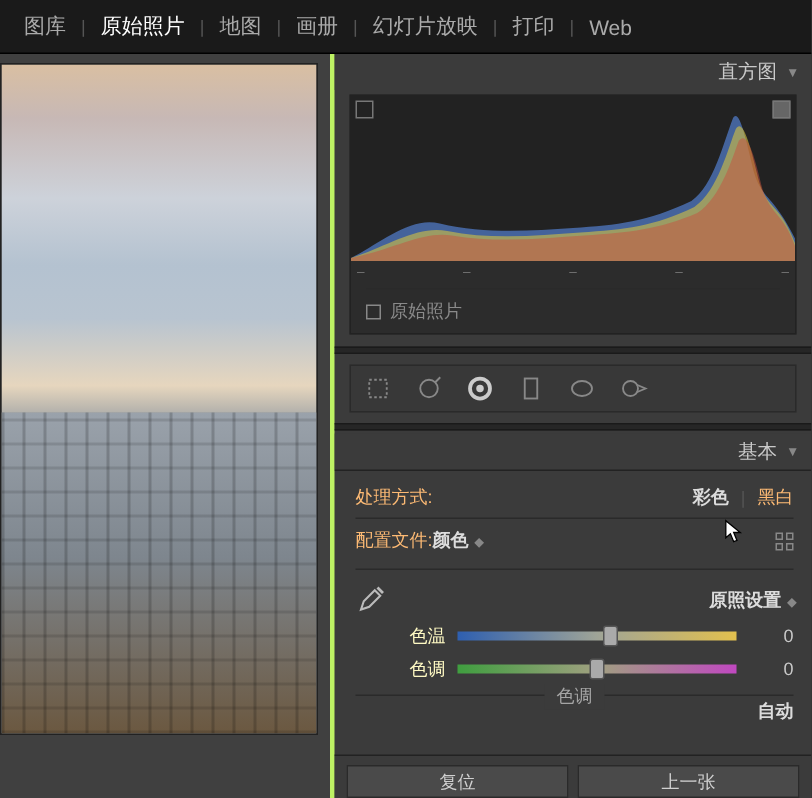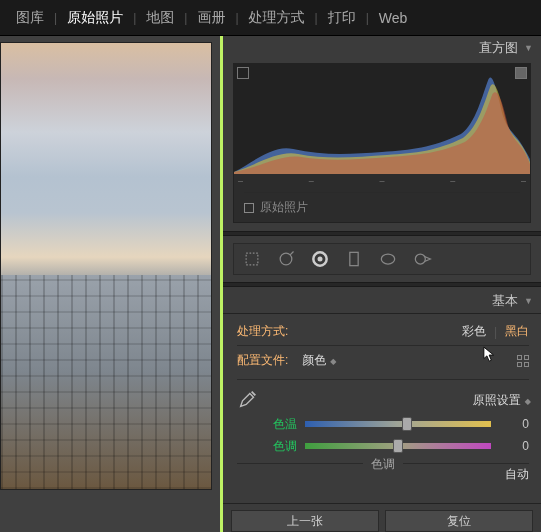--- a/index.html
+++ b/index.html
@@ -130,27 +130,27 @@
   display: flex; align-items: center; justify-content: center;
   color: #888;
   cursor: pointer;
 }
 .tool-row .tool.active { color: #ddd; }
 .basic-body {
   padding: 6px 12px 0 14px;
   border-top: 1px solid #222;
 }
 .lbl { color: #fdba74; }
-.val { color: #dcdcdc; }
+.val { color: #dcdcdc; font-weight: bold; }
 .wb-row { display: flex; align-items: center; justify-content: space-between; }
 .slider-row {
   display: flex; align-items: center;
   height: 22px; gap: 8px;
 }
-.slider-row .slabel { width: 60px; text-align: right; color: #22c55e; }
+.slider-row .slabel { width: 60px; text-align: right; color: #fef9c3; }
 .slider-row .snum { width: 30px; text-align: right; color: #c8c8c8; }
 .slider {
   flex: 1; height: 6px; position: relative;
 }
 .slider .thumb {
   position: absolute; top: -4px; width: 10px; height: 14px;
   background: #aaa; border: 1px solid #555; border-radius: 2px;
   transform: translateX(-50%);
 }
 .grad-temp {
@@ -190,21 +190,21 @@
 .treatment-row {
   display: flex; align-items: center; justify-content: space-between;
   height: 26px; border-bottom: 1px solid #2a2a2a; padding-bottom: 2px; margin-bottom: 6px;
 }
 .treatment-opts { display: flex; align-items: center; gap: 8px; }
 .treatment-opts .sep2 { color: #555; }
 .profile-row {
   display: flex; align-items: center; justify-content: space-between;
   margin-bottom: 8px; border-bottom: 1px solid #2a2a2a; padding-bottom: 10px;
 }
-.profile-row .left { display: flex; align-items: center; gap: 14px; }
+.profile-row .left { display: flex; align-items: center; gap: 0; }
 .wb-group { margin-bottom: 6px; }
 .cursor {
   position: absolute;
   width: 14px; height: 18px;
   pointer-events: none;
   z-index: 99;
 }
 .eyedrop svg { width: 22px; height: 22px; }
 .updown { font-size: 8px; color: #888; margin-left: 4px; letter-spacing: -2px; }
 </style>
@@ -213,21 +213,21 @@
 
 <div class="topnav">
   <span class="tab">图库</span>
   <span class="sep">|</span>
   <span class="tab active">原始照片</span>
   <span class="sep">|</span>
   <span class="tab">地图</span>
   <span class="sep">|</span>
   <span class="tab">画册</span>
   <span class="sep">|</span>
-  <span class="tab">处理方式</span>
+  <span class="tab">幻灯片放映</span>
   <span class="sep">|</span>
   <span class="tab">打印</span>
   <span class="sep">|</span>
   <span class="tab">Web</span>
 </div>
 
 <div class="main">
   <div class="photo-area">
     <div class="photo"></div>
   </div>
@@ -371,22 +371,22 @@
         <span class="centered">色调</span>
       </div>
       <div style="text-align:right;margin-top:-4px;margin-bottom:2px">
         <span class="val">自动</span>
       </div>
 
 
     </div>
 
     <div class="footer-btns">
+      <button>复位</button>
       <button>上一张</button>
-      <button>复位</button>
     </div>
 
   </div>
 </div>
 
 <svg class="cursor" id="cursor" viewBox="0 0 16 20" style="left: 483px; top: 346px;">
   <path d="M1 1 L1 14 L4.5 11 L7 17 L9.5 16 L7 10 L12 10 Z" fill="#fff" stroke="#000" stroke-width="1"></path>
 </svg>
 
 </body></html>

